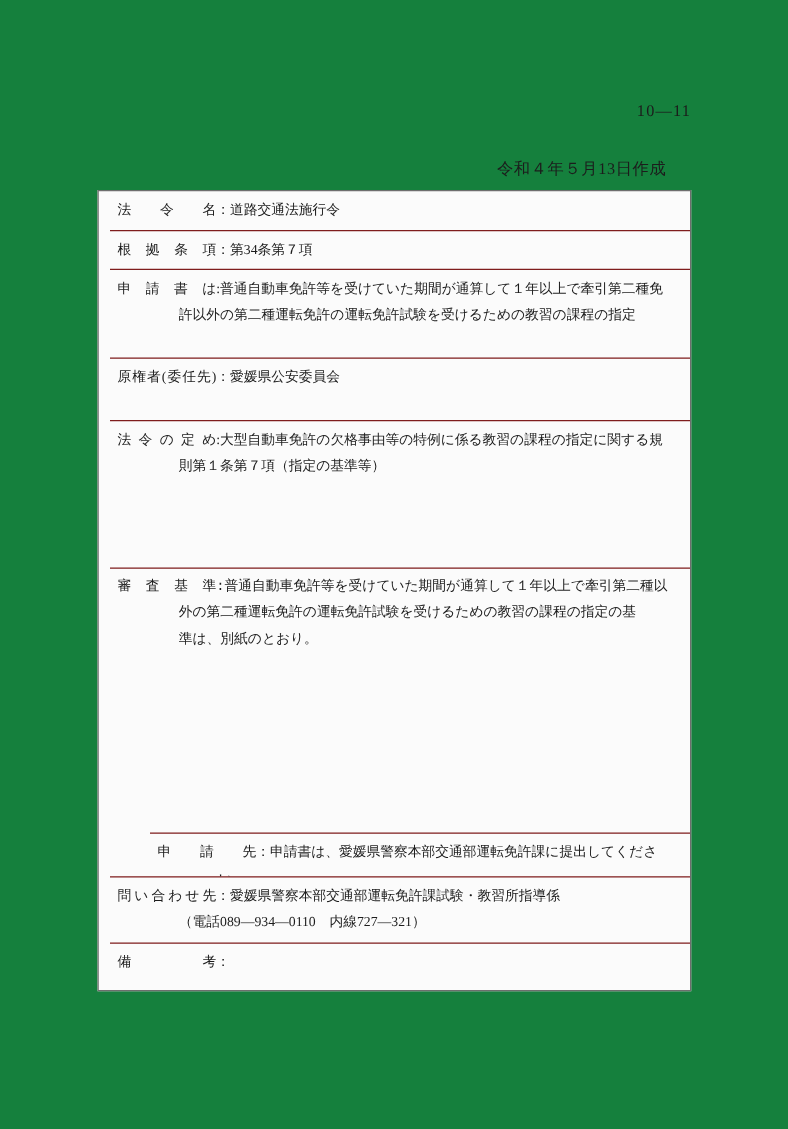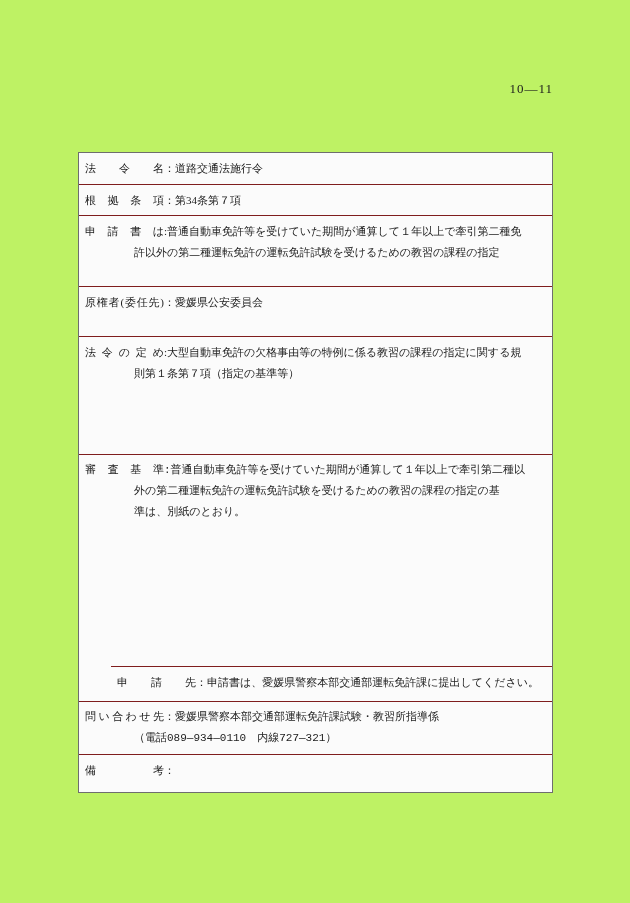--- a/index.html
+++ b/index.html
@@ -6,21 +6,21 @@
     margin: 0;
     padding: 0;
     background: #fbfbfb;
     font-family: "Liberation Serif", "DejaVu Serif", serif;
     color: #1c1c1c;
   }
   .page {
     position: relative;
     width: 630px;
     height: 903px;
-    background: #bef264;
+    background: #15803d;
     overflow: hidden;
   }
   .page-number {
     position: absolute;
     top: 81px;
     right: 77px;
     font-size: 13px;
     letter-spacing: 1px;
   }
   .doc-title {
@@ -40,41 +40,42 @@
     letter-spacing: 0.5px;
   }
   .criteria-table {
     position: absolute;
     left: 78px;
     top: 152px;
     width: 475px;
     border: 1px solid #6e6e6e;
     box-sizing: border-box;
     background: #fbfbfb;
+    padding-left: 9px;
   }
   .row {
     box-sizing: border-box;
     overflow: hidden;
     font-size: 11px;
     line-height: 21px;
     padding: 5px 4px 0 55px;
     text-indent: -49px;
   }
   .row + .row {
     border-top: 1px solid #7f1d1d;
   }
   .r0 { height: 31px; }
   .r1 { height: 31px; }
   .r2 { height: 51px; }
   .r3 { height: 50px; margin-top: 20px; }
   .r4 { height: 118px; }
   .r5 { height: 212px; font-family: Liberation Mono, monospace; }
   .r6 { height: 34px; }
   .r7 { height: 35px; margin-left: 32px; }
-  .r8 { height: 53px; font-family: Liberation Mono, monospace; }
+  .r8 { height: 53px; }
   .r9 { height: 38px; }
   .lbl {
     display: inline-block;
     width: 79px;
     text-align: justify;
     text-align-last: justify;
     text-indent: 0;
     vertical-align: top;
     white-space: nowrap;
   }
@@ -87,20 +88,21 @@
   }
 </style>
 </head>
 <body>
 
 <div class="page">
 
   <div class="page-number">10—11</div>
 
 
+  <div class="created-date">令和４年５月13日作成</div>
 
   <div class="criteria-table">
 
     <div class="row r0">
       <span class="lbl">法令名</span><span class="colon">：</span><span class="val">道路交通法施行令</span>
     </div>
 
     <div class="row r1">
       <span class="lbl">根拠条項</span><span class="colon">：</span><span class="val">第34条第７項</span>
     </div>

